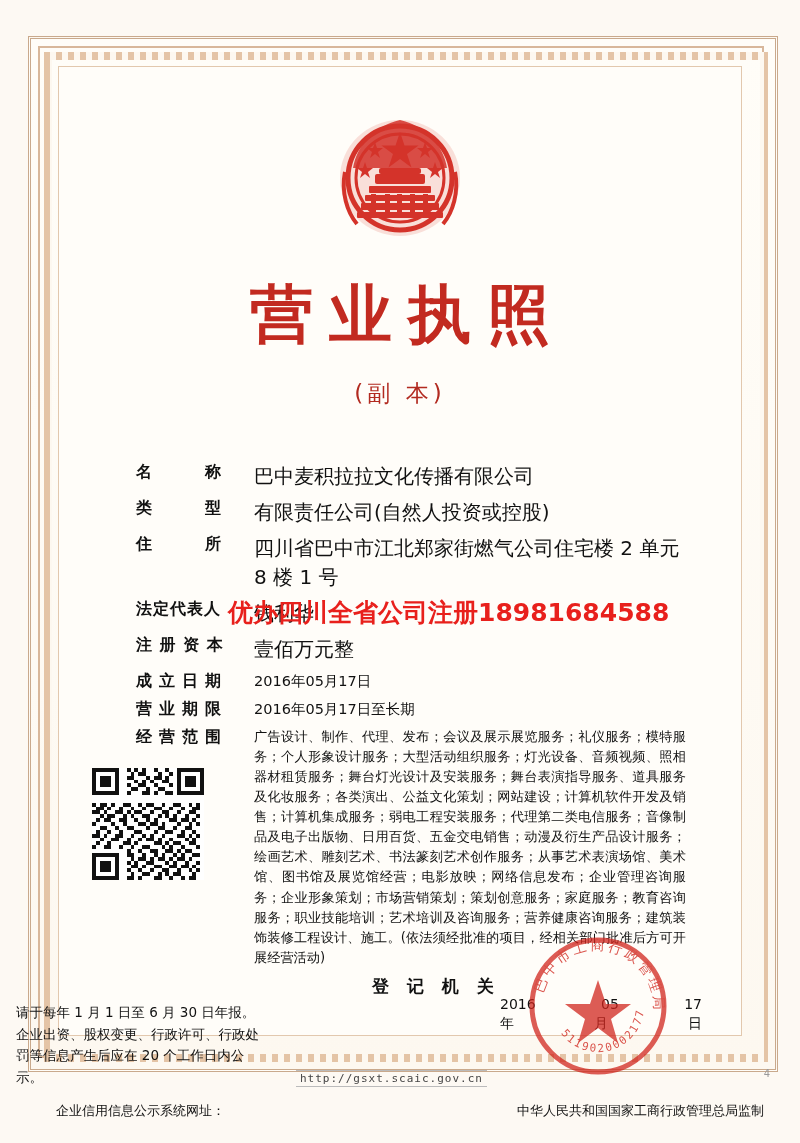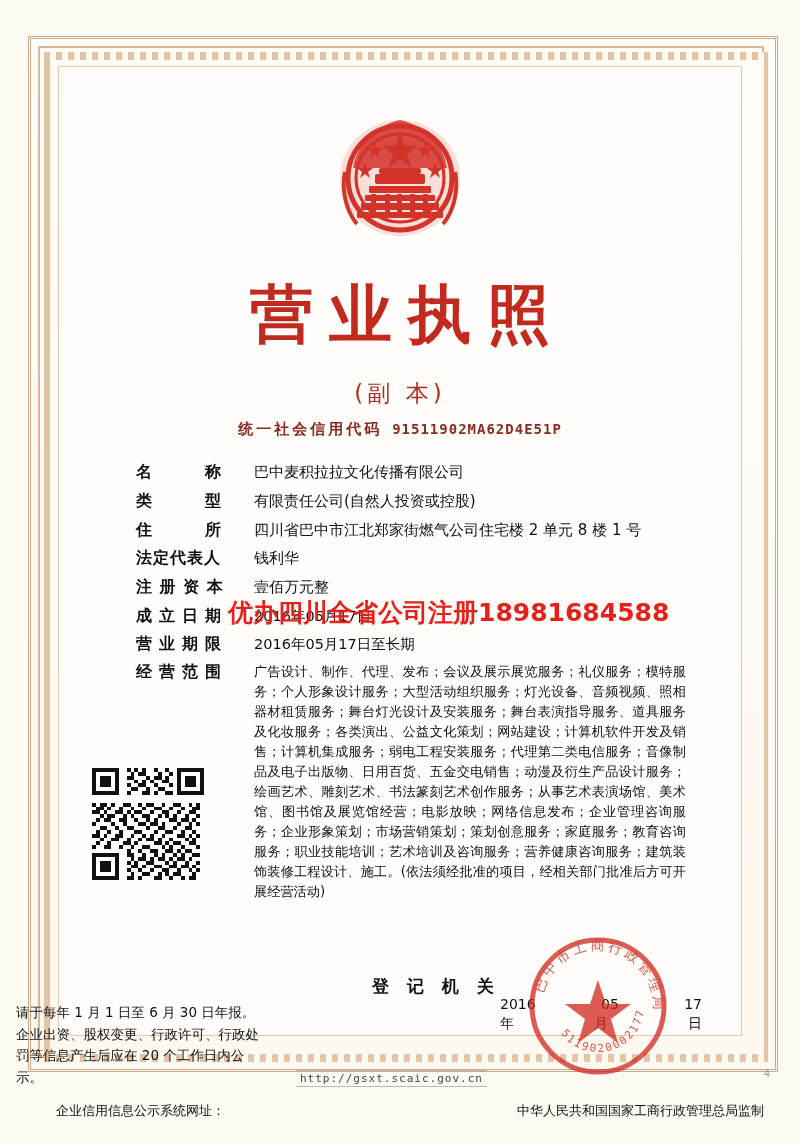--- a/index.html
+++ b/index.html
@@ -68,21 +68,21 @@
   .lbl{
     width:118px;flex:0 0 118px;
     font-size:16px;font-weight:bold;color:#111;
     letter-spacing:7px;
     white-space:nowrap;
   }
   .lbl.tight{letter-spacing:1px;}
   .val{
     flex:1;font-size:14.5px;color:#111;line-height:1.45;
   }
-  .val.big{font-size:15px;}
+  .val.big{font-size:20px;}
   .scope{
     font-size:13.2px;line-height:1.52;text-align:justify;color:#111;
     width:432px;
   }
   .scope-row .lbl{letter-spacing:7px}
   
   .watermark{
     position:absolute;left:228px;top:596px;
     font-size:25px;font-weight:bold;color:#e8201c;
     white-space:nowrap;
@@ -175,23 +175,20 @@
 
         <path d="M10 60 C6 80 12 100 22 112" stroke="#d4332a" stroke-width="4" fill="none"></path>
         <path d="M120 60 C124 80 118 100 108 112" stroke="#d4332a" stroke-width="4" fill="none"></path>
       </g>
     </svg>
   </div>
 
   <div class="title">营业执照</div>
   <div class="subtitle">(副 本)</div>
 
-  <div class="credit-line">
-    <span>统一社会信用代码</span><span class="code">91511902MA62D4E51P</span>
-  </div>
 
   <div class="fields">
     <div class="row">
       <div class="lbl">名　　称</div>
       <div class="val big">巴中麦积拉拉文化传播有限公司</div>
     </div>
     <div class="row">
       <div class="lbl">类　　型</div>
       <div class="val big">有限责任公司(自然人投资或控股)</div>
     </div>

